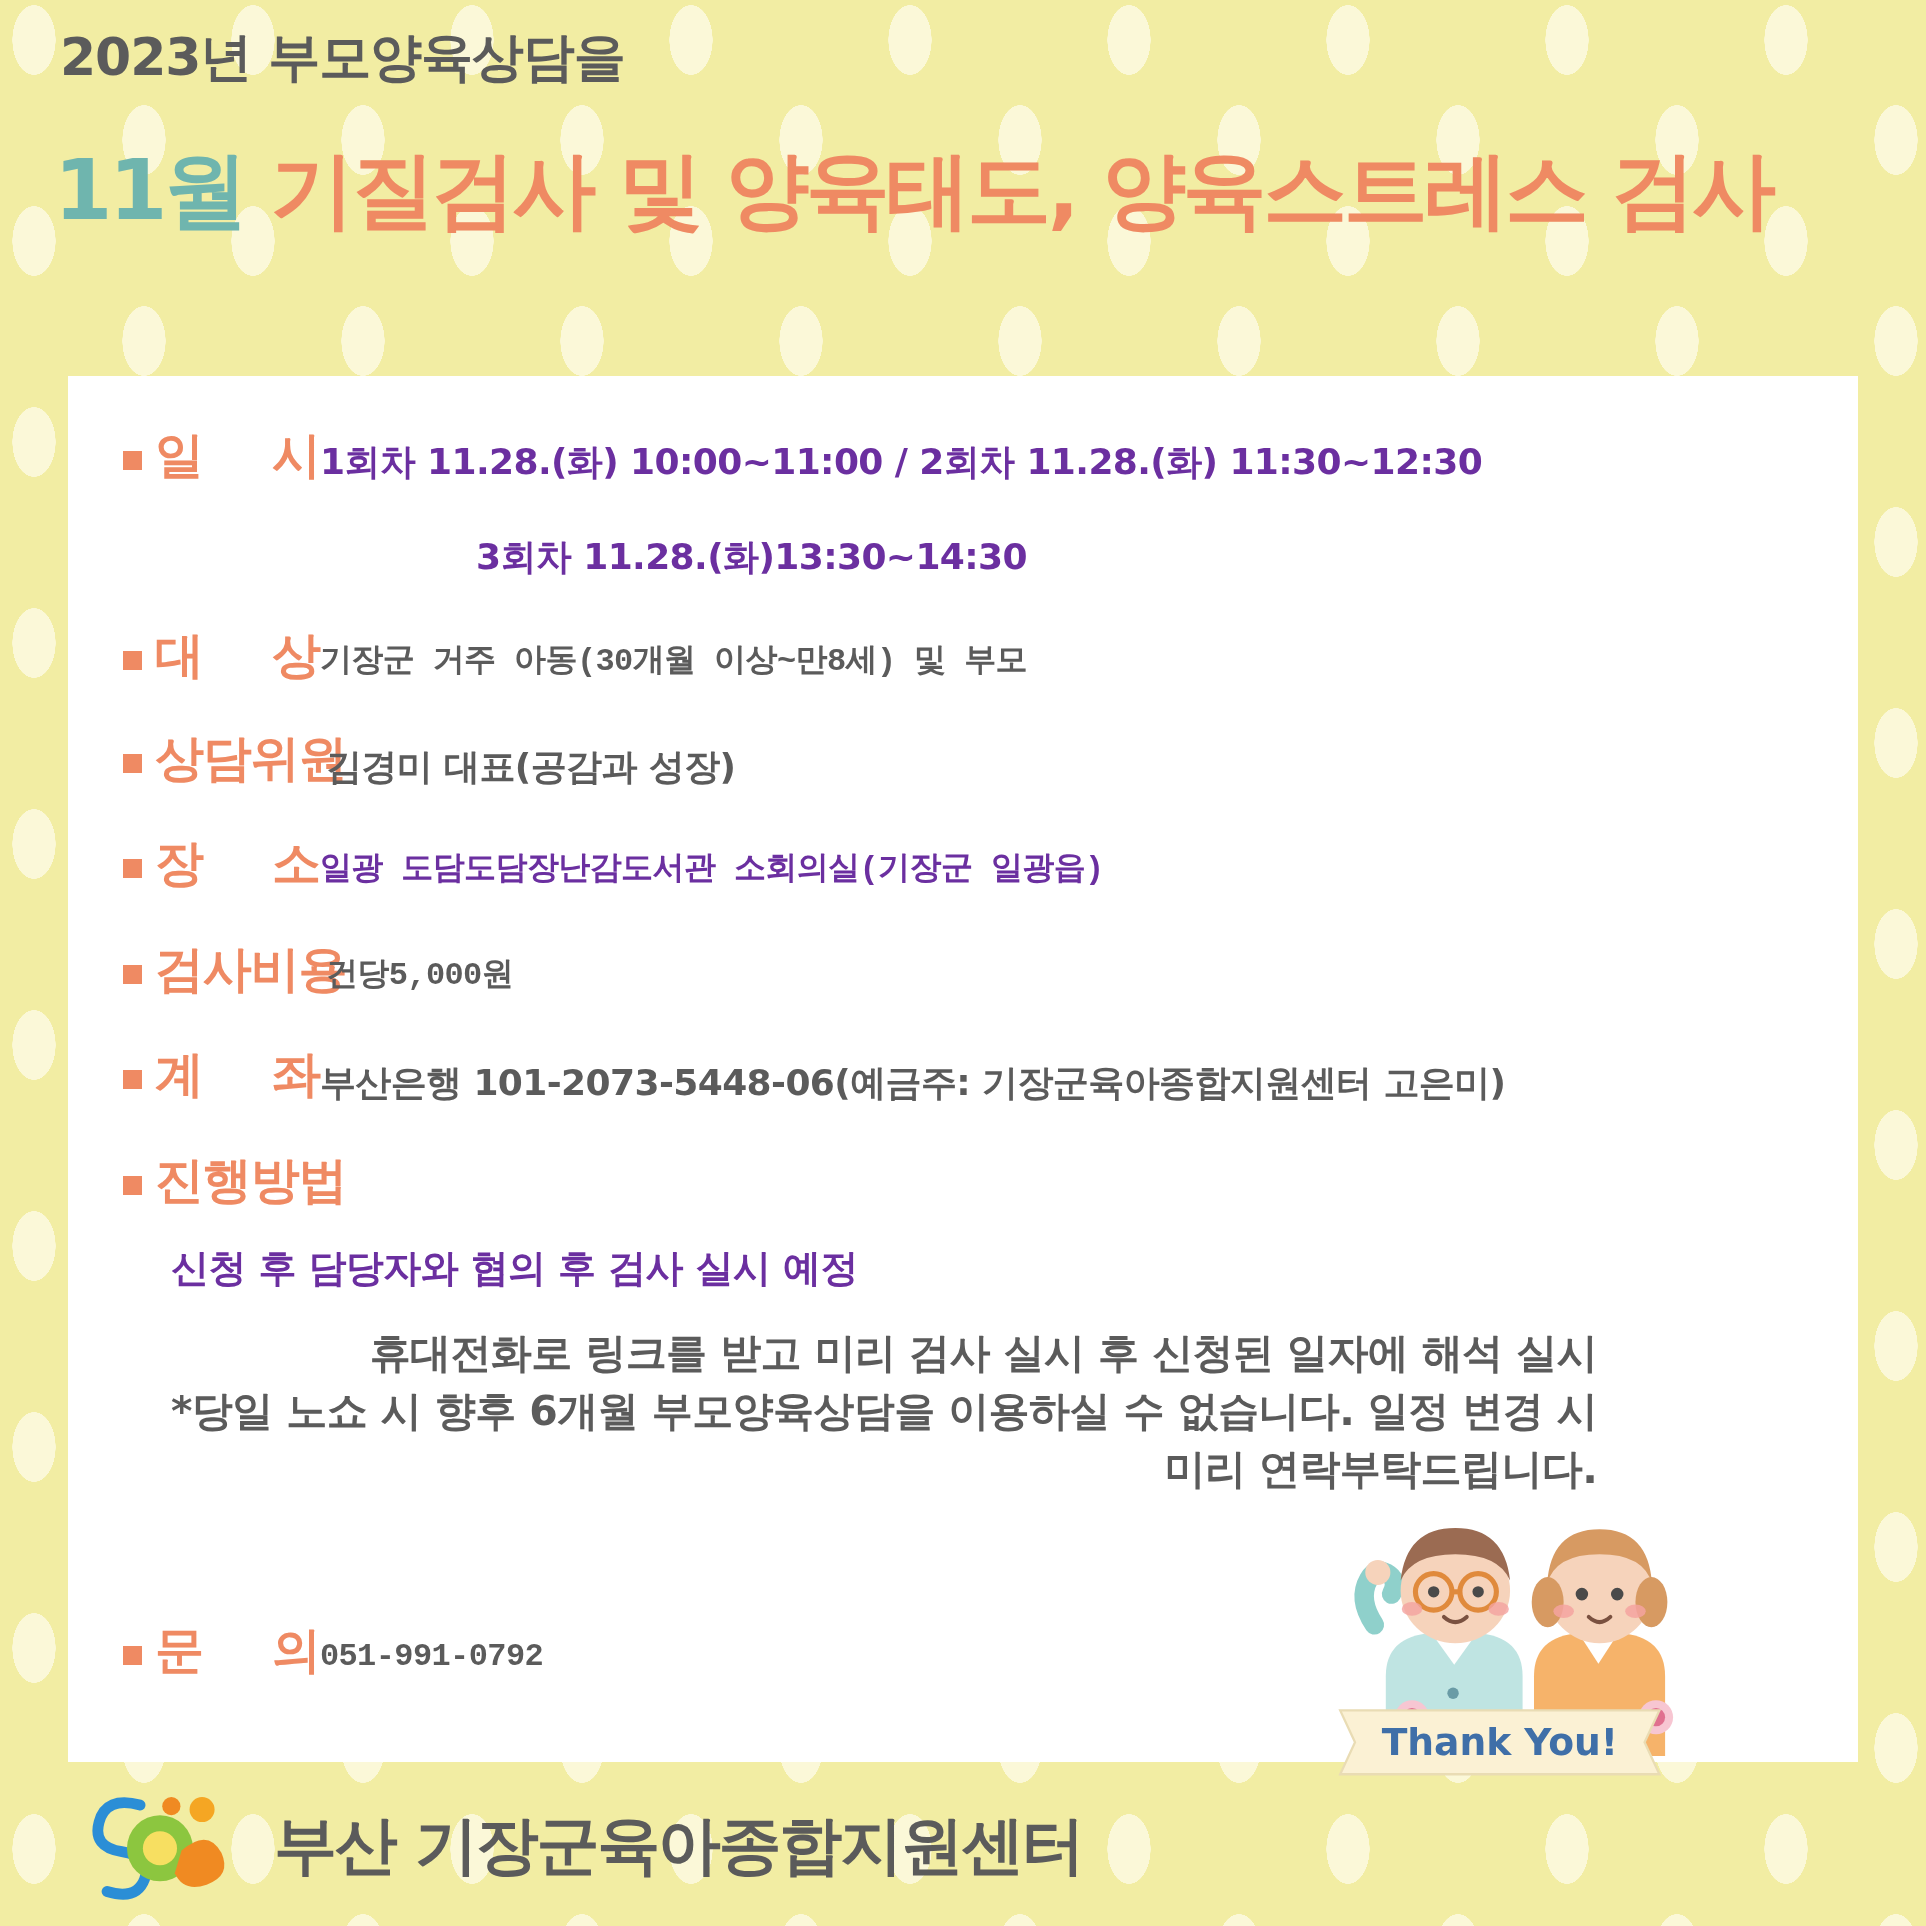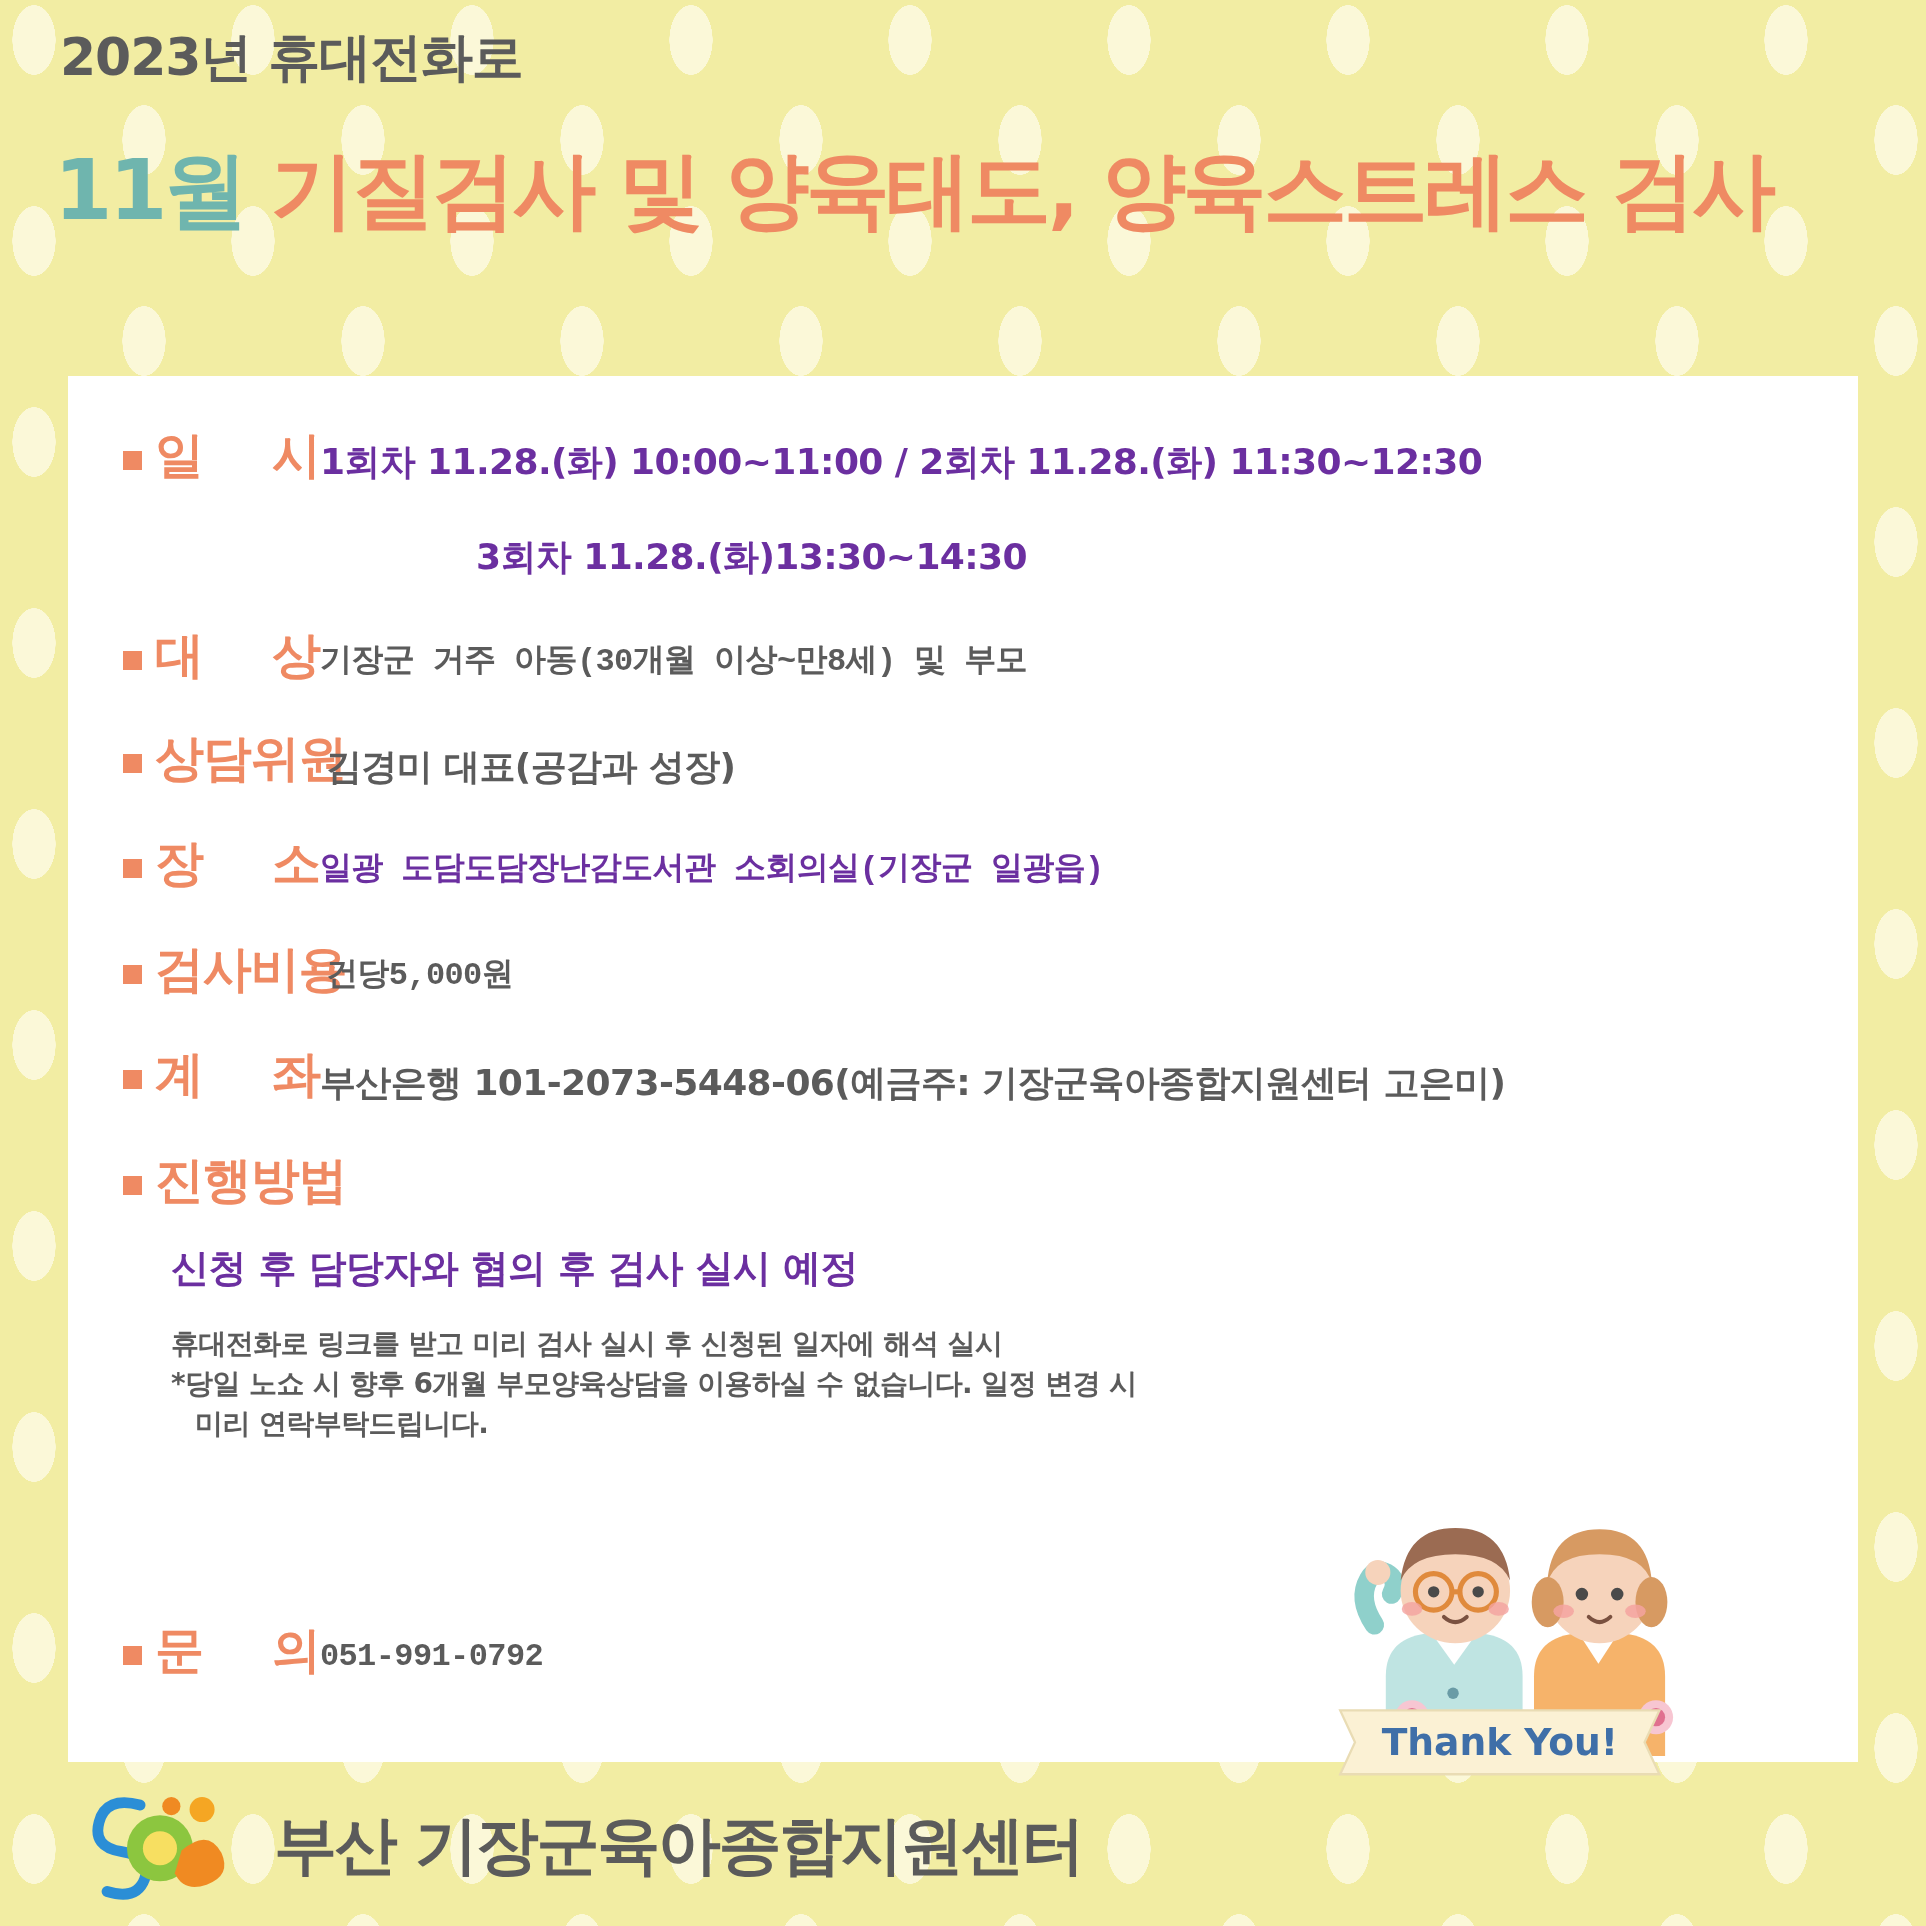--- a/index.html
+++ b/index.html
@@ -85,43 +85,43 @@
   
   #method-body{
     position:absolute;left:171px;top:1243px;
     white-space:nowrap;
   }
   #method-body .hl{
     font-size:38px;font-weight:800;color:#6b2fa0;
     letter-spacing:-0.6px;margin-bottom:30px;
   }
   #method-body .note{
-    font-size:28px;font-weight:600;color:#5b5b5b;
-    letter-spacing:-0.6px;line-height:1.42;
+    font-size:41px;font-weight:600;color:#5b5b5b;
+    letter-spacing:-0.6px;line-height:1.42;text-align:right;
   }
   #method-body .note .indent{display:block;padding-left:24px;}
 
   
   #mascot{position:absolute;left:1306px;top:1505px;width:456px;height:274px;}
 
   
   #footer{
     position:absolute;left:86px;bottom:23px;
     display:flex;align-items:center;gap:23px;
   }
   #org-name{
     font-size:63px;font-weight:800;color:#5b5b5b;letter-spacing:-2.3px;
   }
 </style>
 </head>
 <body>
 
 <div id="poster">
 
-  <div id="subtitle">2023년 휴대전화로</div>
+  <div id="subtitle">2023년 부모양육상담을</div>
 
   <div id="title">
     <span class="month">11월</span>
     <span class="rest">기질검사 및 양육태도, 양육스트레스 검사</span>
   </div>
 
   <div id="card"></div>
 
   <div class="row" id="row-datetime">
     <span class="bullet"></span>

